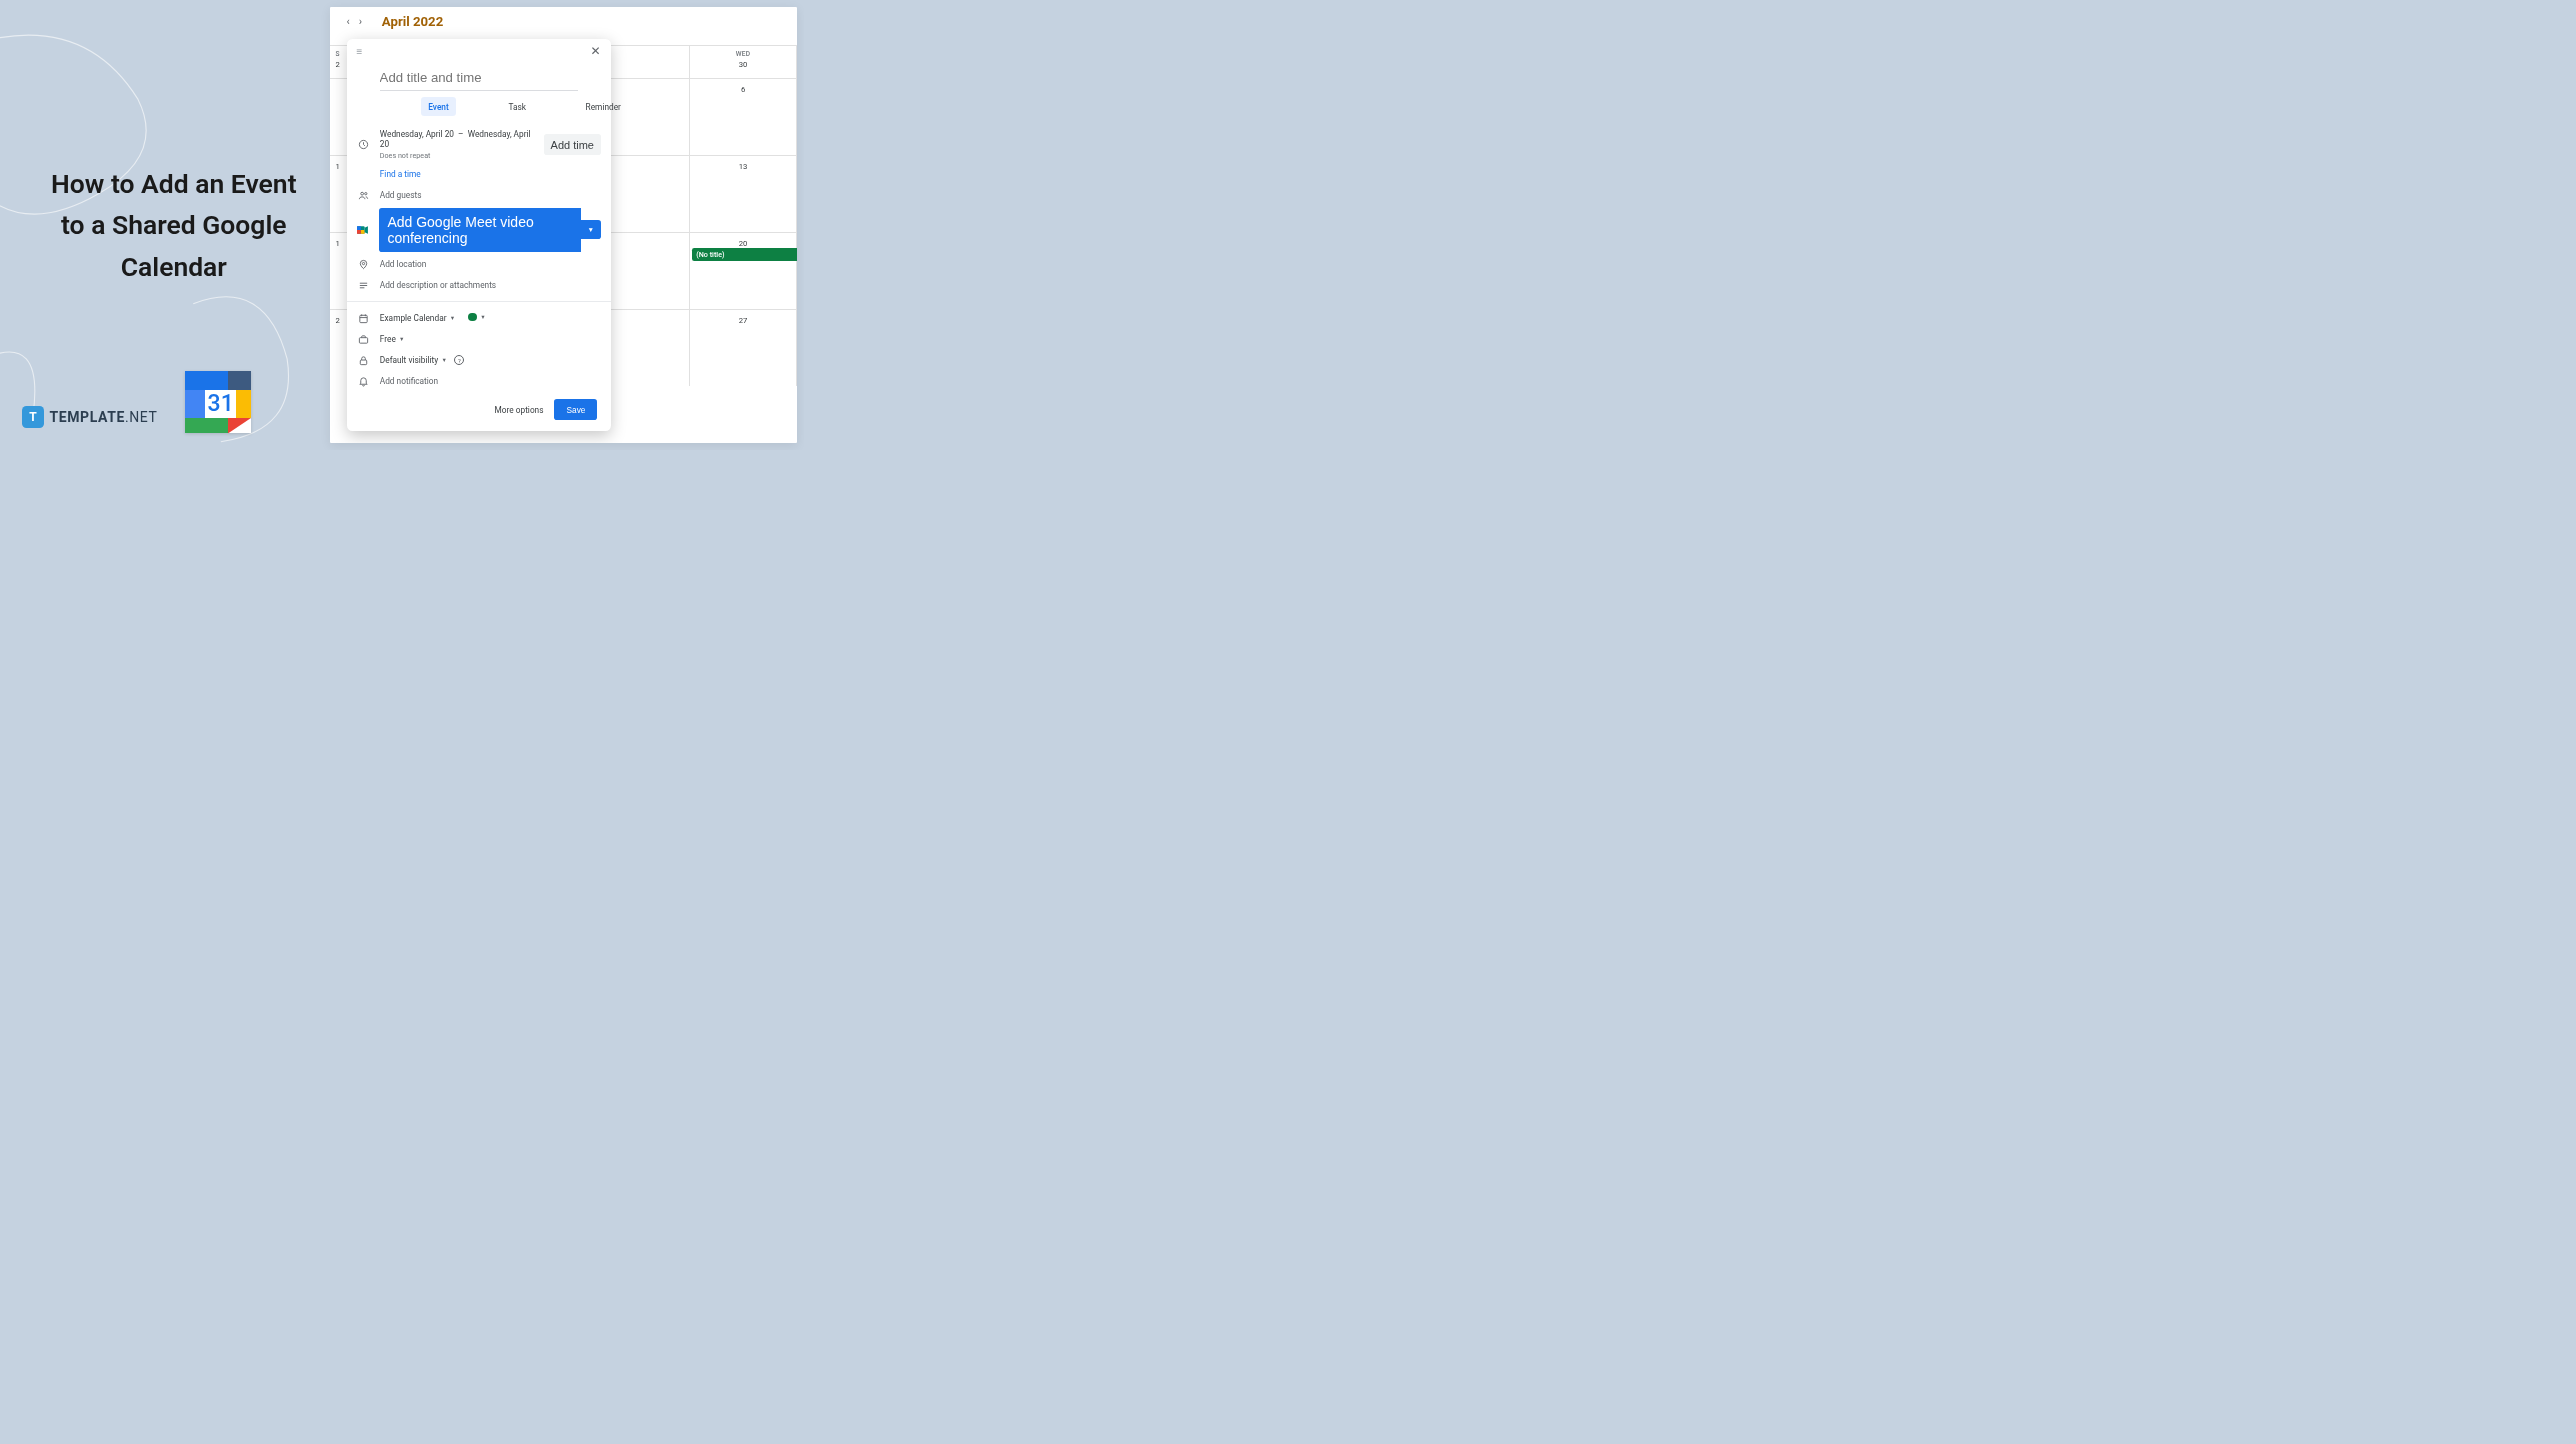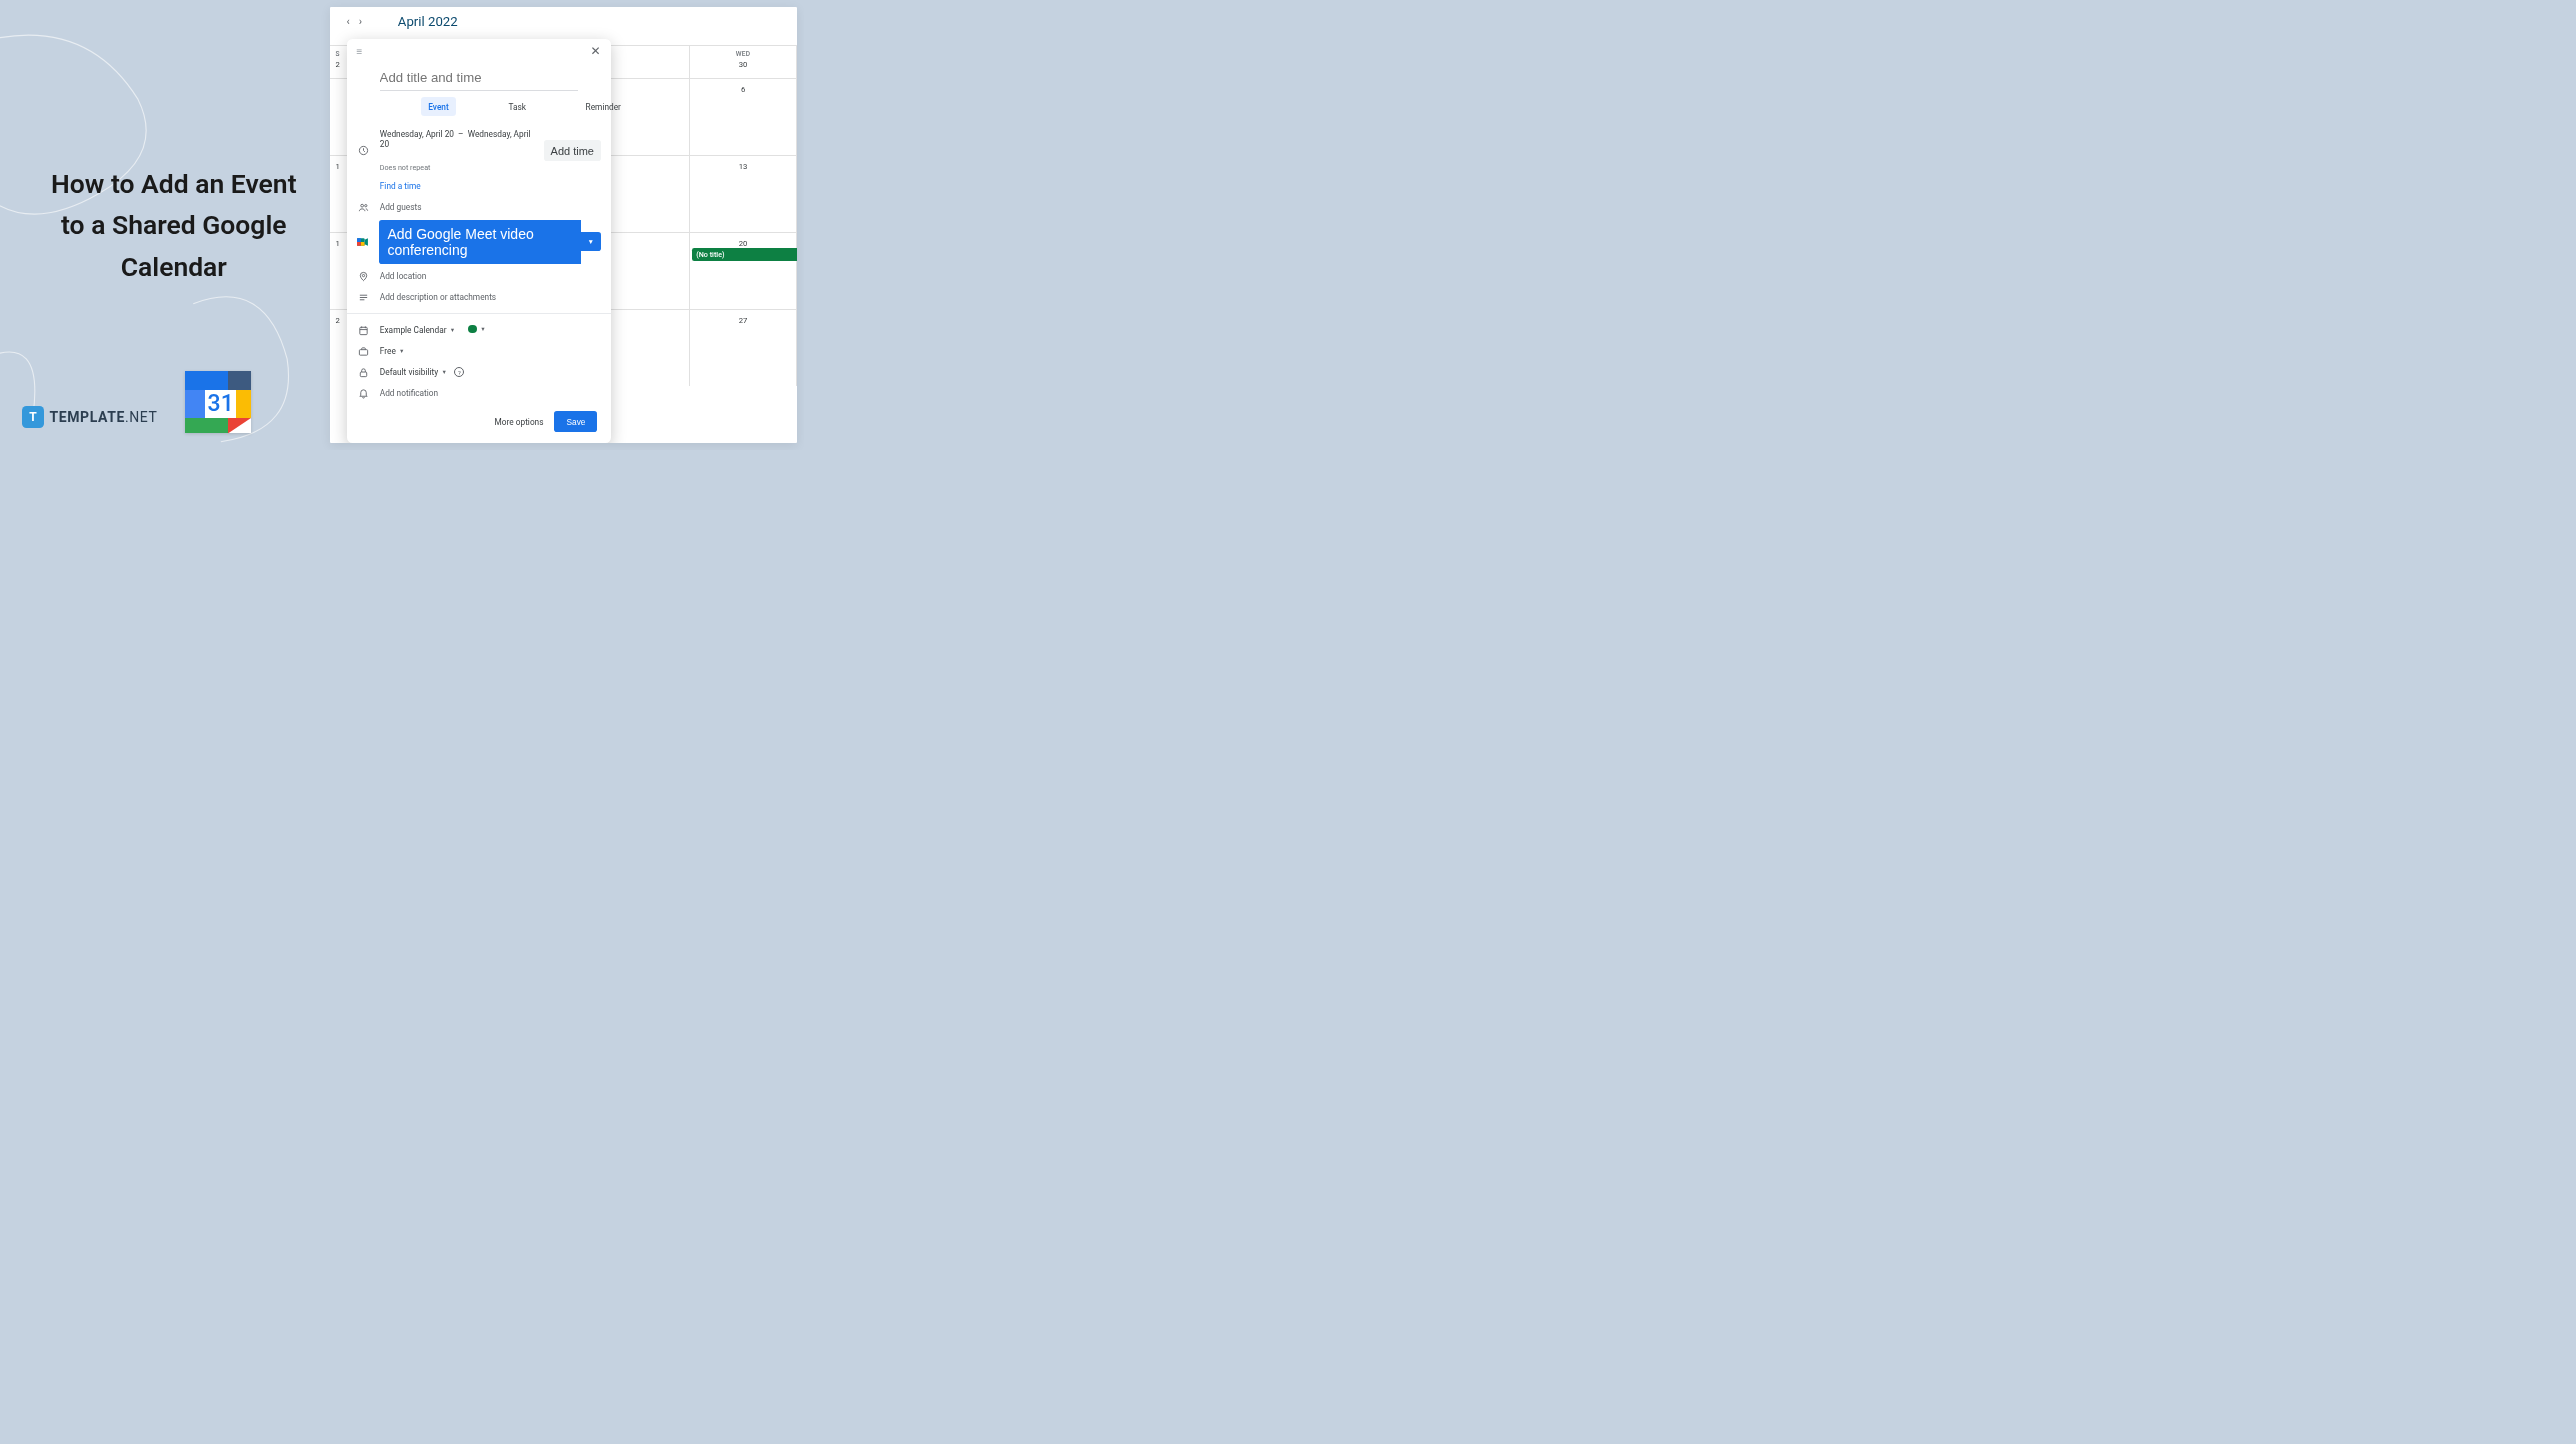--- a/index.html
+++ b/index.html
@@ -84,23 +84,23 @@
       padding: 7.7px 16.6px;
     }
     .nav-arrow {
       color: #5f6368;
       font-size: 11px;
       cursor: pointer;
       user-select: none;
     }
     .month-title {
       font-size: 13.2px;
-      color: #0c4a6e;
-      margin-left: 27px;
-      font-weight: 400;
+      color: #a16207;
+      margin-left: 11px;
+      font-weight: 700;
     }
     .cal-grid {
       position: absolute;
       top: 38px;
       left: 0;
       right: 0;
       bottom: 0;
     }
     .cal-row {
       display: flex;
@@ -178,21 +178,21 @@
       min-height: 21px;
     }
     .row-icon {
       width: 13.2px;
       display: flex;
       justify-content: center;
       color: #5f6368;
     }
     .row-content { flex: 1; font-size: 8.3px; color: #3c4043; }
     .placeholder-text { color: #5f6368; }
-    .sub-text { font-size: 7.2px; color: #70757a; margin-top: 14px; }
+    .sub-text { font-size: 7.2px; color: #70757a; margin-top: 2px; }
     .link-text { color: #1a73e8; font-size: 8.3px; cursor: pointer; text-align: right; }
     .add-time-btn {
       background: #f1f3f4;
       border: none;
       border-radius: 2.8px;
       padding: 4.4px 6.6px;
       font-size: 11px;
       color: #3c4043;
       cursor: pointer;
     }

